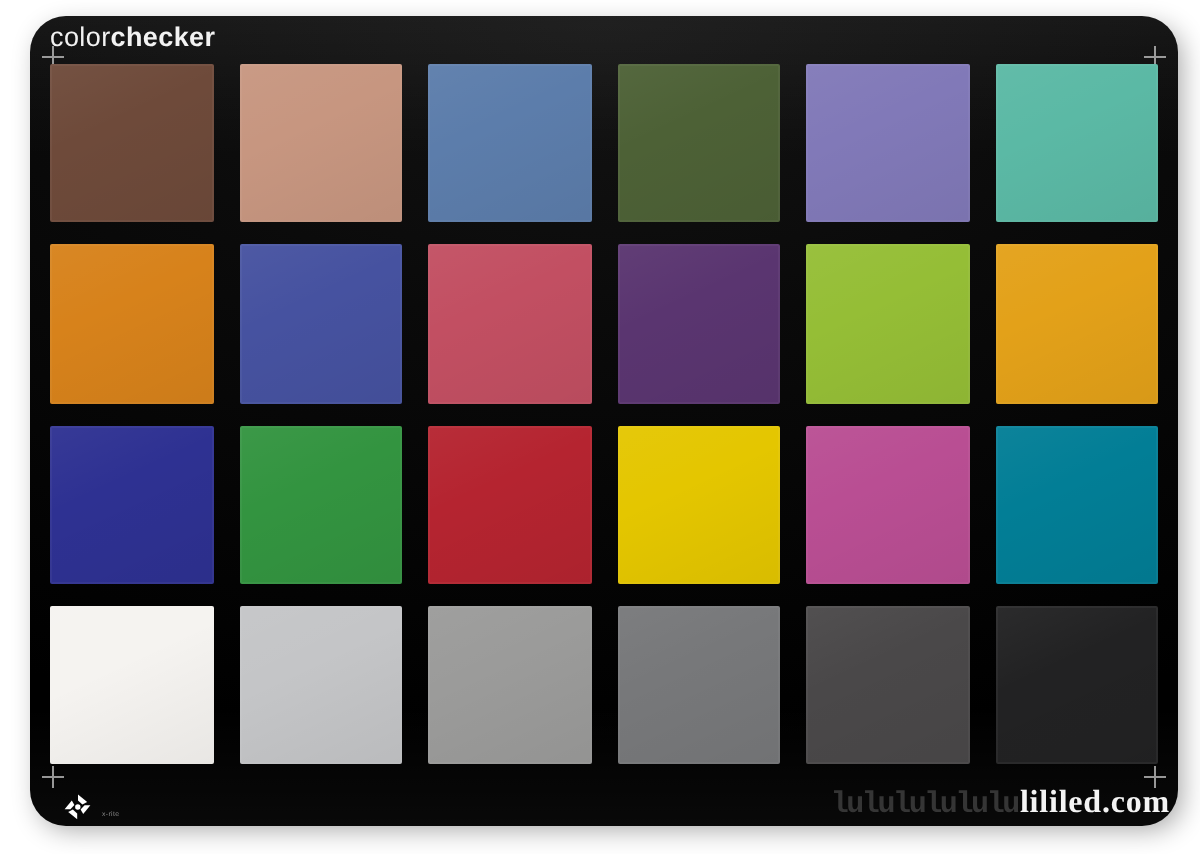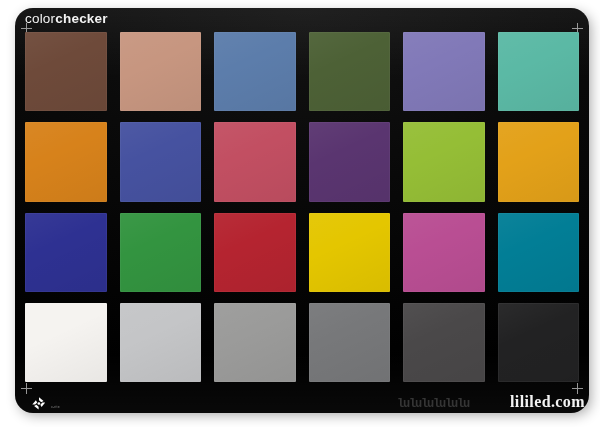--- a/index.html
+++ b/index.html
@@ -150,33 +150,32 @@
     position: absolute;
     right: 4px;
     bottom: 2px;
     display: flex;
     align-items: baseline;
     gap: 1px;
     white-space: nowrap;
   }
   .watermark .wm-faint {
     font-family: "Liberation Mono", monospace;
-    font-size: 12px;
+    font-size: 15px;
     font-weight: 700;
     color: #3e3e3e;
     letter-spacing: -1.2px;
     opacity: 0.85;
   }
   .watermark .wm-main {
     font-family: "Liberation Serif", serif;
     font-size: 16px;
     font-weight: 700;
     color: #f3f3f3;
     letter-spacing: 0.4px;
-    margin-left: 40px;
   }
 </style>
 </head>
 <body>
 
 <div id="stage">
 
   <div class="card-shadow"></div>
 
   <div class="chart-card">

